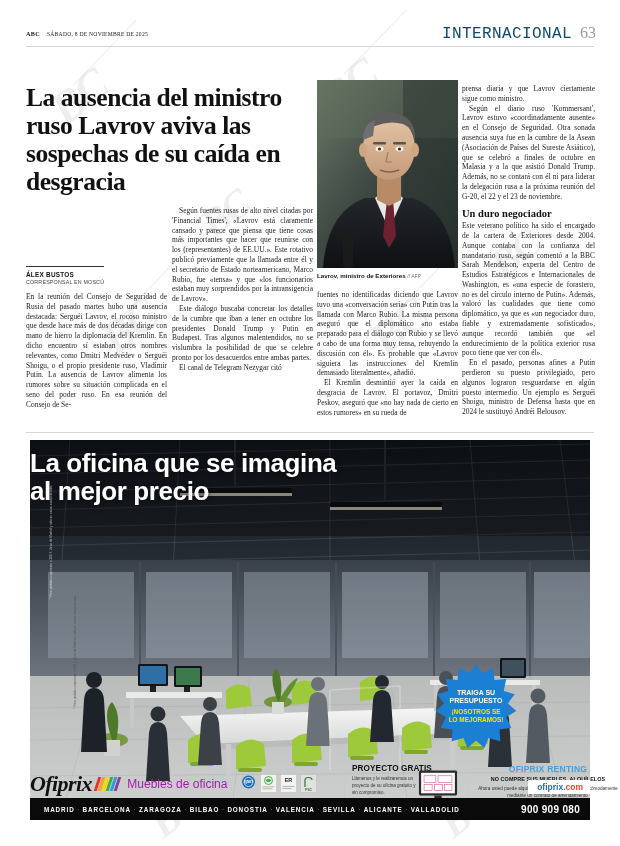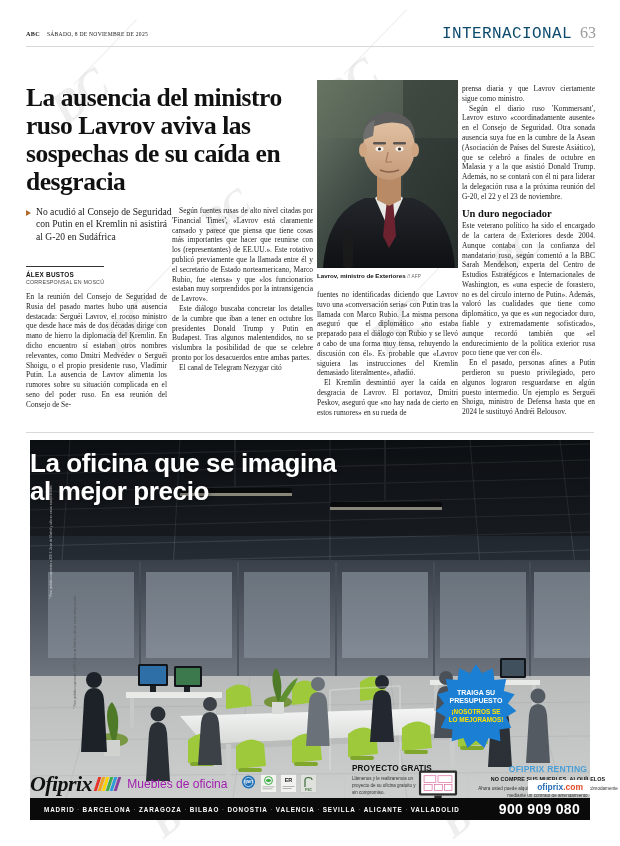--- a/index.html
+++ b/index.html
@@ -231,21 +231,21 @@
     padding: 0 10px 0 14px;
   }
   .cities-list {
     font-family: "Liberation Sans", sans-serif;
     font-weight: bold; font-size: 6.3px; color: #fff;
     letter-spacing: .9px;
   }
   .cities-list span.sep { color: #8a8a8a; margin: 0 2.5px; font-weight: normal; }
   .ad-phone {
     font-family: "Liberation Sans", sans-serif;
-    font-weight: bold; font-size: 14px; color: #fff; letter-spacing: .3px;
+    font-weight: bold; font-size: 10px; color: #fff; letter-spacing: .3px;
   }
   .footer-zone {
     position: absolute; left: 30px; top: 762px;
     width: 560px; height: 52px;
   }
   .fz-left {
     position: absolute; left: 0; top: 0; width: 308px; height: 52px;
     display: flex; flex-direction: column; justify-content: center;
   }
   .logo-row { display: flex; align-items: center; gap: 7px; }
@@ -335,24 +335,20 @@
 
   <div class="section-head">
     <span class="section-name">INTERNACIONAL</span>
     <span class="section-page">63</span>
   </div>
 
   <div class="hairline" style="top:46px;"></div>
 
   <h1 class="headline">La ausencia del ministro ruso Lavrov aviva las sospechas de su caída en desgracia</h1>
 
-  <div class="bullet-block">
-    <span class="bullet-tri"></span>
-    <span class="bullet-text">No acudió al Consejo de Seguridad con Putin en el Kremlin ni asistirá al G-20 en Sudáfrica</span>
-  </div>
 
   <div class="byline-rule"></div>
   <div class="byline">
     <div class="byline-name">ÁLEX BUSTOS</div>
     <div class="byline-role">CORRESPONSAL EN MOSCÚ</div>
   </div>
 
   <div class="photo">
     <svg viewBox="0 0 141 188" preserveAspectRatio="xMidYMid slice">
       <defs>

